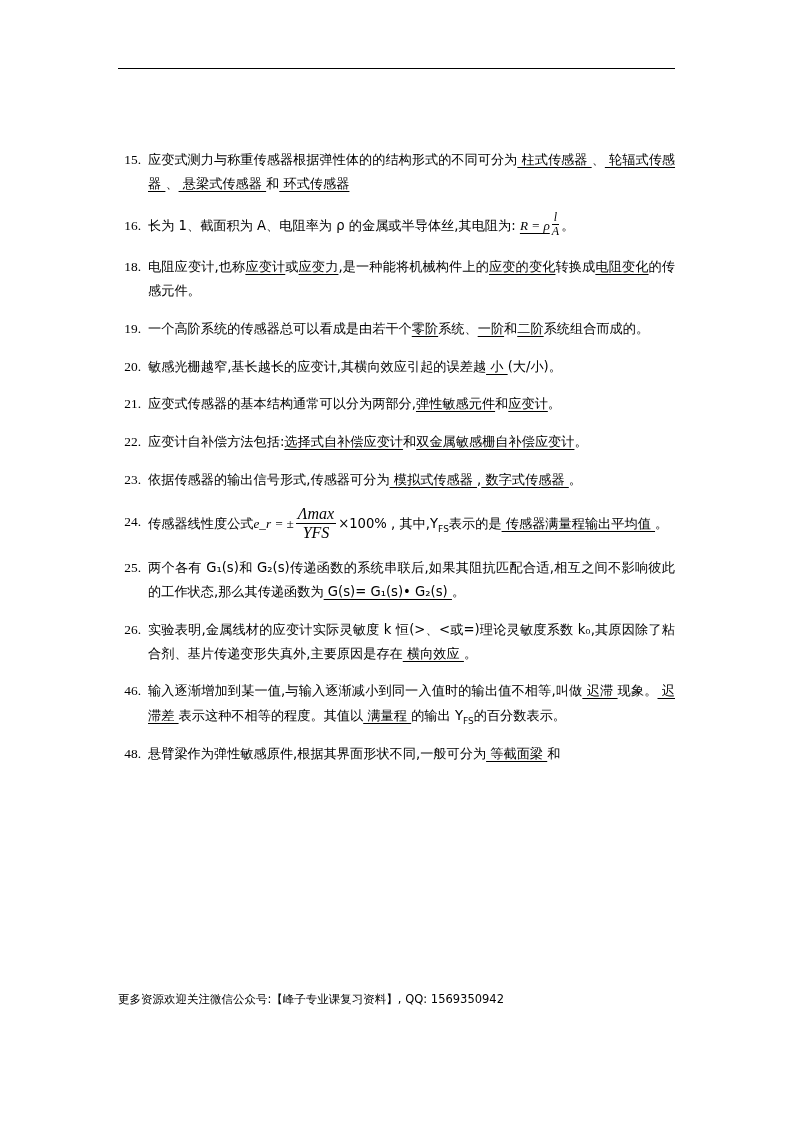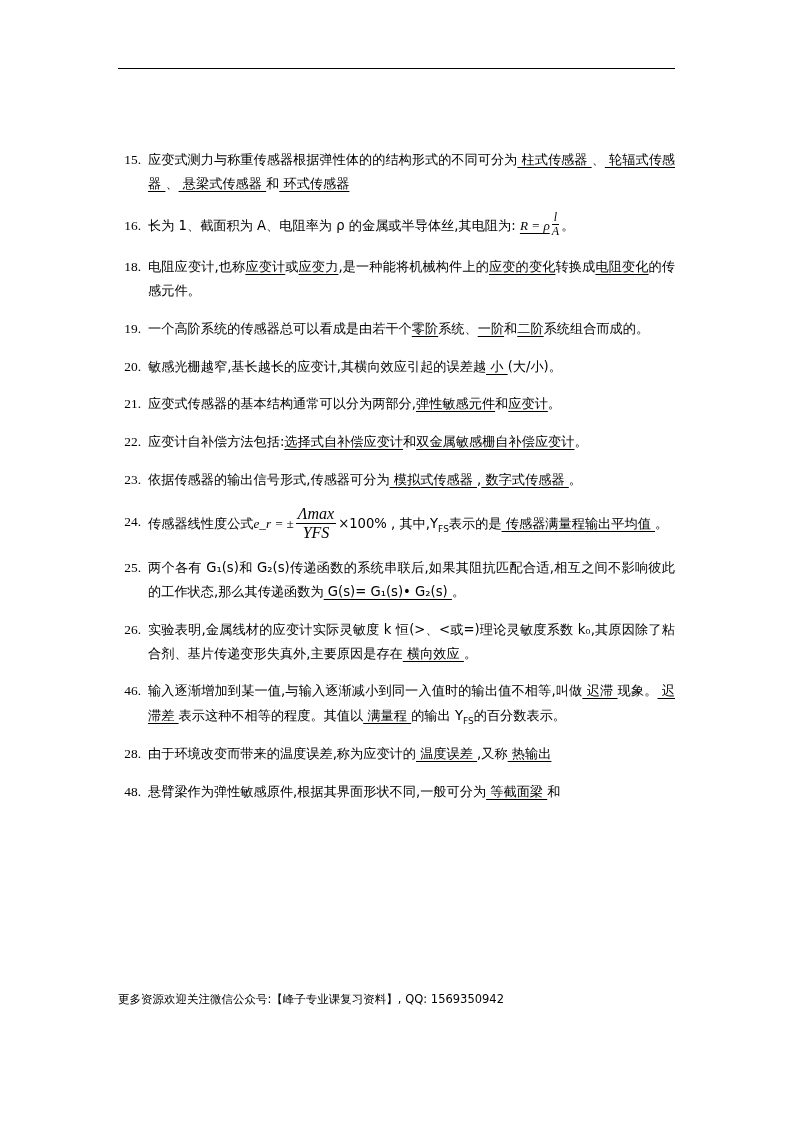--- a/index.html
+++ b/index.html
@@ -198,26 +198,20 @@
       </div>
     </div>
 
     <div class="item">
       <div class="num">46.</div>
       <div class="body">
         <span>输入逐渐增加到某一值,与输入逐渐减小到同一入值时的输出值不相等,叫做</span><span class="u"> 迟滞 </span><span>现象。</span><span class="u"> 迟滞差 </span><span>表示这种不相等的程度。其值以</span><span class="u"> 满量程 </span><span>的输出 Y</span><span class="sub">FS</span><span>的百分数表示。</span>
       </div>
     </div>
 
-    <div class="item">
-      <div class="num">28.</div>
-      <div class="body">
-        <span>由于环境改变而带来的温度误差,称为应变计的</span><span class="u"> 温度误差 </span><span>,又称</span><span class="u"> 热输出 </span>
-      </div>
-    </div>
 
     <div class="item">
       <div class="num">48.</div>
       <div class="body">
         <span>悬臂梁作为弹性敏感原件,根据其界面形状不同,一般可分为</span><span class="u"> 等截面梁 </span><span>和</span>
       </div>
     </div>
 
   </div>
 

